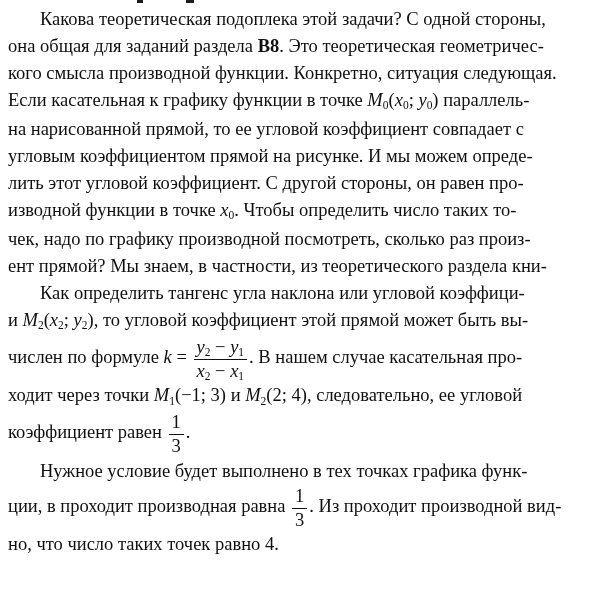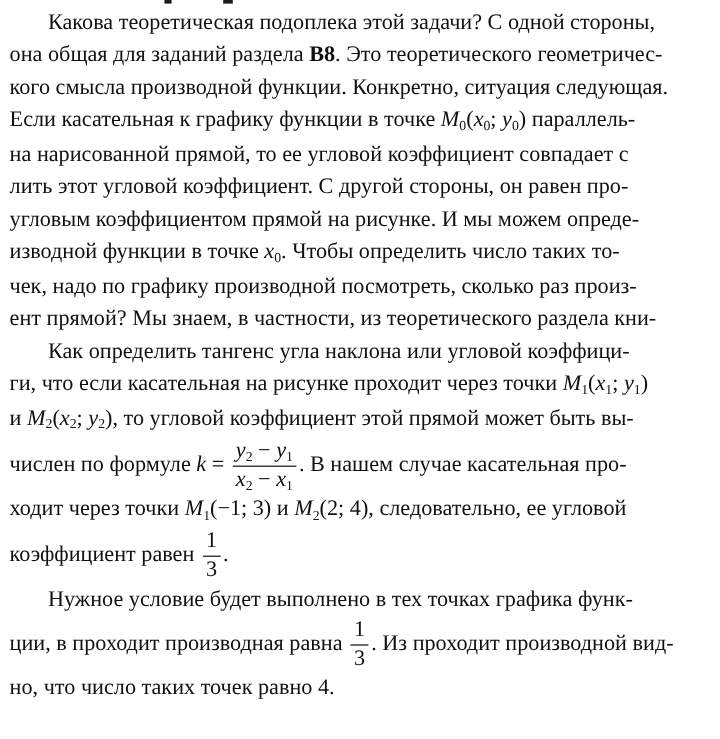--- a/index.html
+++ b/index.html
@@ -62,33 +62,32 @@
 <body>
 
 <div class="page">
   <div id="artifacts">
       <div class="edge-mark" style="left: 137px; width: 6px;"></div>
       <div class="edge-mark" style="left: 186px; width: 8px;"></div>
     </div>
   <div id="text-block">
       <div class="paragraph">
         <div class="line indent"><span class="txt">Какова теоретическая подоплека этой задачи? С одной стороны,</span></div>
-        <div class="line"><span class="txt">она общая для заданий раздела </span><span class="b">В8</span><span class="txt">. Это теоретического геометричес-</span></div>
+        <div class="line"><span class="txt">она общая для заданий раздела </span><span class="b">В8</span><span class="txt">. Это теоретическая геометричес-</span></div>
         <div class="line"><span class="txt">кого смысла производной функции. Конкретно, ситуация следующая.</span></div>
         <div class="line"><span class="txt">Если касательная к графику функции в точке </span><span class="i">M</span><span class="sub">0</span><span class="txt">(</span><span class="i">x</span><span class="sub">0</span><span class="txt">; </span><span class="i">y</span><span class="sub">0</span><span class="txt">) параллель-</span></div>
         <div class="line"><span class="txt">на нарисованной прямой, то ее угловой коэффициент совпадает с</span></div>
+        <div class="line"><span class="txt">угловым коэффициентом прямой на рисунке. И мы можем опреде-</span></div>
         <div class="line"><span class="txt">лить этот угловой коэффициент. С другой стороны, он равен про-</span></div>
-        <div class="line"><span class="txt">угловым коэффициентом прямой на рисунке. И мы можем опреде-</span></div>
         <div class="line"><span class="txt">изводной функции в точке </span><span class="i">x</span><span class="sub">0</span><span class="txt">. Чтобы определить число таких то-</span></div>
         <div class="line"><span class="txt">чек, надо по графику производной посмотреть, сколько раз произ-</span></div>
       </div>
       <div class="paragraph">
         <div class="line"><span class="txt">ент прямой? Мы знаем, в частности, из теоретического раздела кни-</span></div>
         <div class="line indent"><span class="txt">Как определить тангенс угла наклона или угловой коэффици-</span></div>
-        <div class="line"><span class="txt">ги, что если касательная на рисунке проходит через точки </span><span class="i">M</span><span class="sub">1</span><span class="txt">(</span><span class="i">x</span><span class="sub">1</span><span class="txt">; </span><span class="i">y</span><span class="sub">1</span><span class="txt">)</span></div>
         <div class="line"><span class="txt">и </span><span class="i">M</span><span class="sub">2</span><span class="txt">(</span><span class="i">x</span><span class="sub">2</span><span class="txt">; </span><span class="i">y</span><span class="sub">2</span><span class="txt">), то угловой коэффициент этой прямой может быть вы-</span></div>
         <div class="line"><span class="txt">числен по формуле </span><span class="i">k</span><span class="txt"> = </span><span class="frac"><span class="num"><span class="i">y</span><span class="sub">2</span><span class="txt"> − </span><span class="i">y</span><span class="sub">1</span></span><span class="den"><span class="i">x</span><span class="sub">2</span><span class="txt"> − </span><span class="i">x</span><span class="sub">1</span></span></span><span class="txt">. В нашем случае касательная про-</span></div>
         <div class="line"><span class="txt">ходит через точки </span><span class="i">M</span><span class="sub">1</span><span class="txt">(−1; 3) и </span><span class="i">M</span><span class="sub">2</span><span class="txt">(2; 4), следовательно, ее угловой</span></div>
         <div class="line last"><span class="txt">коэффициент равен </span><span class="frac"><span class="num"><span class="txt">1</span></span><span class="den"><span class="txt">3</span></span></span><span class="txt">.</span></div>
       </div>
       <div class="paragraph">
         <div class="line indent"><span class="txt">Нужное условие будет выполнено в тех точках графика функ-</span></div>
         <div class="line"><span class="txt">ции, в проходит производная равна </span><span class="frac"><span class="num"><span class="txt">1</span></span><span class="den"><span class="txt">3</span></span></span><span class="txt">. Из проходит производной вид-</span></div>
         <div class="line last"><span class="txt">но, что число таких точек равно 4.</span></div>
       </div>

